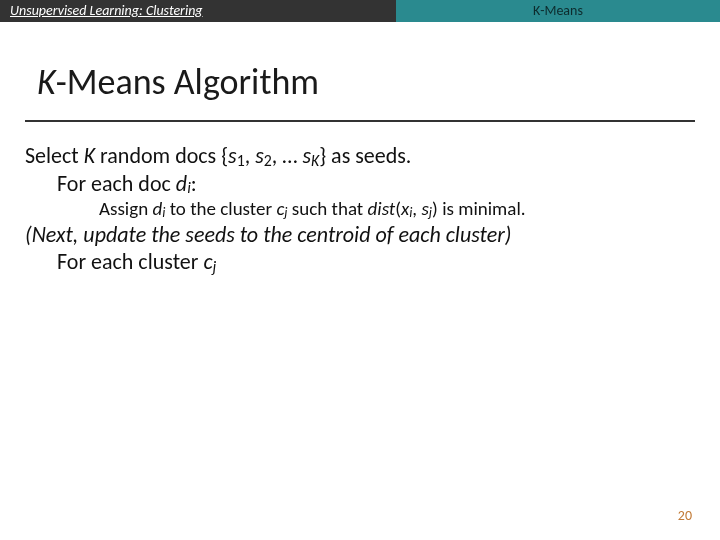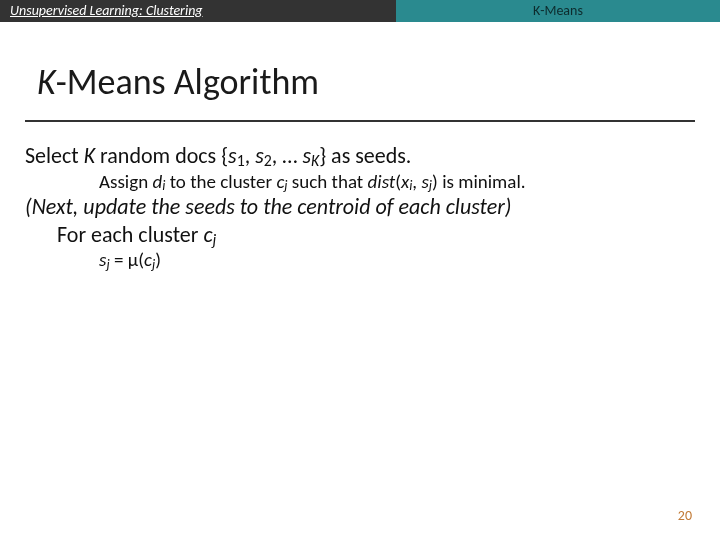--- a/index.html
+++ b/index.html
@@ -85,32 +85,32 @@
   </h1>
 </div>
 
 <div class="content">
 
   <div class="line">
     <span>Select </span><span class="ital">K</span><span> random docs {</span><span class="ital">s</span><span class="sub">1</span><span>, </span><span class="ital">s</span><span class="sub">2</span><span>, … </span><span class="ital">s</span><span class="sub ital">K</span><span>} as seeds.</span>
   </div>
 
 
+  <div class="line indent1">
+    <span>For each doc </span><span class="ital">d</span><span class="sub ital">i</span><span>:</span>
+  </div>
 
   <div class="line small indent2">
     <span>Assign </span><span class="ital">d</span><span class="sub ital">i</span><span> to the cluster </span><span class="ital">c</span><span class="sub ital">j</span><span> such that </span><span class="ital">dist</span><span>(</span><span class="ital">x</span><span class="sub ital">i</span><span>, </span><span class="ital">s</span><span class="sub ital">j</span><span>) is minimal.</span>
   </div>
 
   <div class="line indent1 ital" style="margin-left:-32px;">
     <span>(Next, update the seeds to the centroid of each cluster)</span>
   </div>
 
   <div class="line indent1">
     <span>For each cluster </span><span class="ital">c</span><span class="sub ital">j</span>
   </div>
 
-  <div class="line small indent2">
-    <span class="ital">s</span><span class="sub ital">j</span><span> = </span><span>μ</span><span>(</span><span class="ital">c</span><span class="sub ital">j</span><span>)</span>
-  </div>
 
 </div>
 
 <div class="page-num">20</div>
 
 </body></html>

